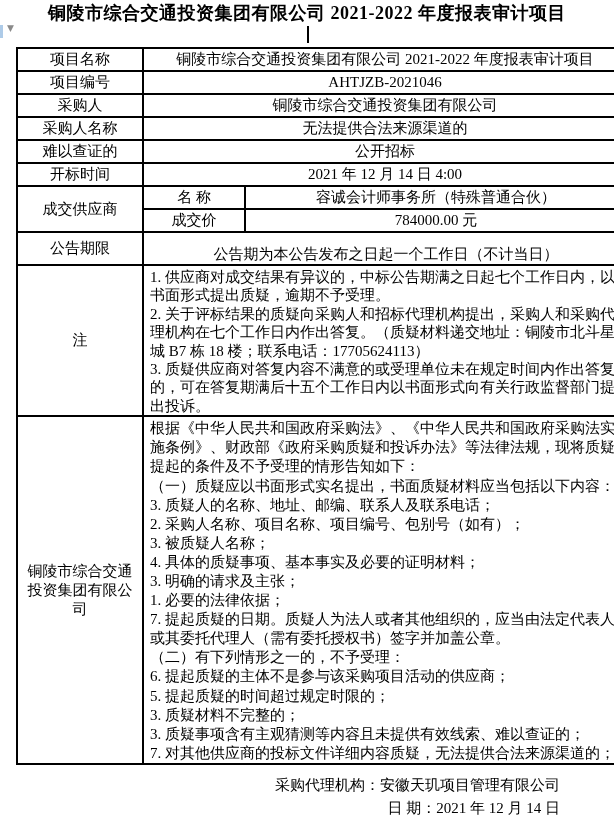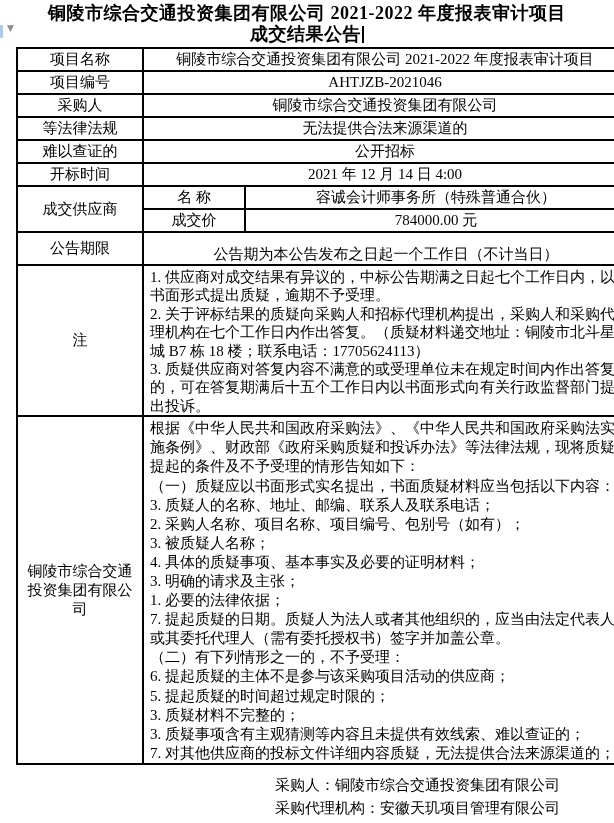--- a/index.html
+++ b/index.html
@@ -80,21 +80,21 @@
 </head>
 <body>
 
 <div class="page">
 
   <div class="edge-bar"></div>
   <div class="collapse-tri">▼</div>
 
   <div class="doc-title">
     <div>铜陵市综合交通投资集团有限公司 2021-2022 年度报表审计项目</div>
-    <div><span>成交结果公告</span><span class="caret"></span></div>
+    <div><span class="caret"></span></div>
   </div>
 
   <table class="main">
     <colgroup>
         <col style="width:126px">
         <col style="width:102px">
         <col style="width:382px">
       </colgroup>
 
     <tbody>
@@ -104,21 +104,21 @@
     </tr>
     <tr class="short">
       <td class="lbl">项目编号</td>
       <td class="val-c" colspan="2">AHTJZB-2021046</td>
     </tr>
     <tr class="short">
       <td class="lbl">采购人</td>
       <td class="val-c" colspan="2">铜陵市综合交通投资集团有限公司</td>
     </tr>
     <tr class="short">
-      <td class="lbl">等法律法规</td>
+      <td class="lbl">采购人名称</td>
       <td class="val-c" colspan="2">无法提供合法来源渠道的</td>
     </tr>
     <tr class="short">
       <td class="lbl">难以查证的</td>
       <td class="val-c" colspan="2">公开招标</td>
     </tr>
     <tr class="short">
       <td class="lbl">开标时间</td>
       <td class="val-c" colspan="2">2021 年 12 月 14 日 4:00</td>
     </tr>
@@ -160,18 +160,17 @@
         <div class="para">5. 提起质疑的时间超过规定时限的；</div>
         <div class="para">3. 质疑材料不完整的；</div>
         <div class="para">3. 质疑事项含有主观猜测等内容且未提供有效线索、难以查证的；</div>
         <div class="para">7. 对其他供应商的投标文件详细内容质疑，无法提供合法来源渠道的；</div>
       </td>
     </tr>
   </tbody>
     </table>
 
   <div class="footer">
-    <div>采购人：铜陵市综合交通投资集团有限公司</div>
     <div>采购代理机构：安徽天玑项目管理有限公司</div>
     <div>日 期：2021 年 12 月 14 日</div>
   </div>
 
 </div>
 
 </body></html>

